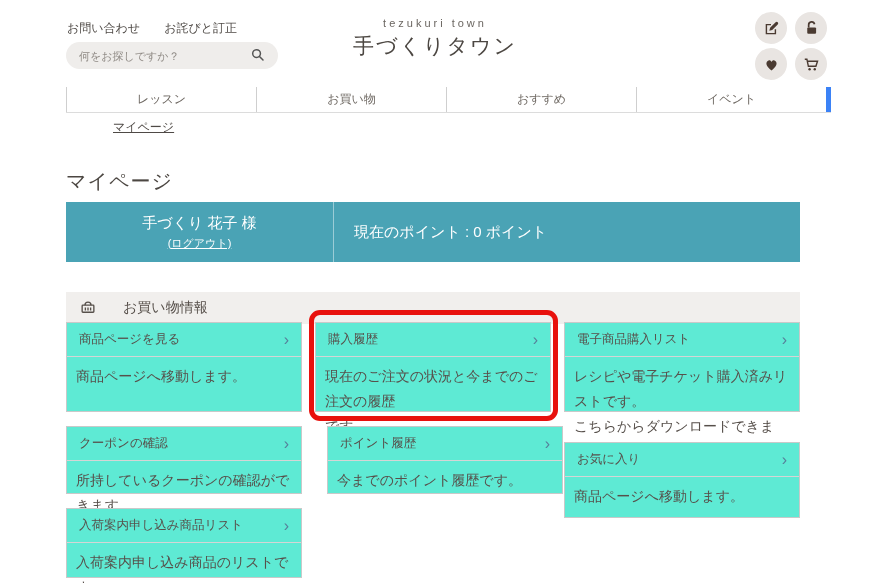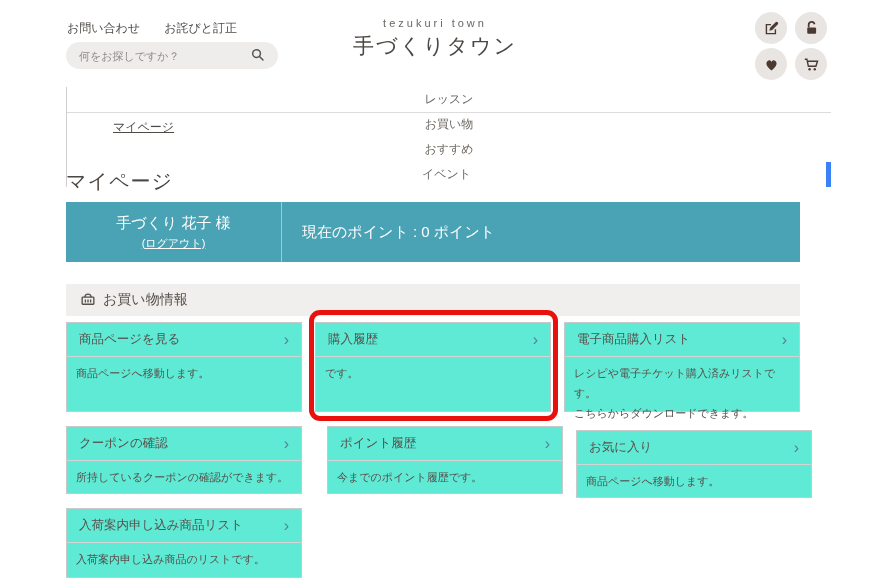--- a/index.html
+++ b/index.html
@@ -35,73 +35,73 @@
     background:#e9e5e2; border:none; cursor:pointer;
     display:flex; align-items:center; justify-content:center;
   }
   .ib-edit  { left:755px; top:12px; }
   .ib-lock  { left:795px; top:12px; }
   .ib-heart { left:755px; top:48px; }
   .ib-cart  { left:795px; top:48px; }
   .icon-btn svg { display:block; }
 
   
-  .nav { position:absolute; left:66px; top:87px; width:765px; height:26px; display:flex; border-bottom:1px solid #dcdcdc;flex-direction:column; }
+  .nav { position:absolute; left:66px; top:87px; width:765px; height:26px; display:flex; border-bottom:1px solid #dcdcdc; }
   .nav-item {
     flex:1; text-align:center; line-height:25px; font-size:12px; color:#6e6862;
     border-left:1px solid #cfcfcf; cursor:pointer;
   }
   .nav-item:last-child { border-right:5px solid #3b82f6; }
 
   .breadcrumb { position:absolute; left:113px; top:119px; font-size:12px; }
   .breadcrumb a { color:#4f4a46; text-decoration:underline; cursor:pointer; }
 
   
   .page-title { position:absolute; left:66px; top:168px; font-size:20px; font-weight:normal; color:#4c4742; letter-spacing:1px; }
 
   .banner {
     position:absolute; left:66px; top:202px; width:734px; height:60px;
     background:#4aa3b5; color:#fff; display:flex;
   }
   .banner-left {
-    width:216px; display:flex; flex-direction:column; align-items:center; justify-content:center;
+    width:268px; display:flex; flex-direction:column; align-items:center; justify-content:center;
     gap:3px; border-right:1px solid rgba(255,255,255,0.45);
   }
   .banner-name { font-size:15px; }
   .banner-logout { font-size:11px; color:#fff; text-decoration:underline; cursor:pointer; }
   .banner-right { flex:1; display:flex; align-items:center; padding-left:20px; font-size:15px; }
 
   
   .section-bar {
-    position:absolute; left:66px; top:284px; width:734px; height:32px;
-    background:#f1efed; display:flex; align-items:center; gap:6px;
+    position:absolute; left:66px; top:292px; width:734px; height:32px;
+    background:#f1efed; display:flex; align-items:center; gap:26px;
     padding-left:13px; font-size:14px; color:#57504b;
   }
 
   
   .grid { position:absolute; left:66px; top:322px; width:734px; height:250px; }
   .card {
     position:absolute; width:236px; background:#5eead4; border:1px solid #c9c9c9;
     display:flex; flex-direction:column; cursor:pointer;
   }
   .c1 { left:0;   top:0;   height:90px; }
   .c2 { left:249px; top:0; height:90px; }
   .c3 { left:498px; top:0; height:90px; }
   .c4 { left:0;   top:104px; height:68px; }
   .c5 { left:249px; top:104px; height:68px;margin-left:12px; }
-  .c6 { left:498px; top:108px; height:68px;margin-left:12px; }
+  .c6 { left:498px; top:120px; height:76px; }
   .c7 { left:0;   top:186px; height:70px; }
 
   .card-head {
     height:34px; flex:0 0 34px; display:flex; align-items:center;
     padding:0 12px; border-bottom:1px solid #d5d5d5; font-size:12.5px; color:#57504b;
   }
   .chev { margin-left:auto; font-size:16px; line-height:1; color:#56829b; }
   .chev::after { content:"›"; }
-  .card-body { flex:1; padding:7px 9px 0 9px; font-size:11px; line-height:1.8; color:#57504b; }
+  .card-body { flex:1; padding:7px 9px 0 9px; font-size:14px; line-height:1.8; color:#57504b; }
 
   .red-box {
     position:absolute; left:243px; top:-12px; width:249px; height:111px;
     border:5px solid #e8110d; border-radius:11px; pointer-events:none;
   }
 </style>
 </head>
 <body>
 
 <div class="page">
@@ -205,20 +205,21 @@
           <div></div>
       </div>
     </a>
 
     <a class="card c2">
       <div class="card-head">
         <span>購入履歴</span>
         <span class="chev"></span>
       </div>
       <div class="card-body">
+        <div>現在のご注文の状況と今までのご注文の履歴</div>
           <div>です。</div>
       </div>
     </a>
 
     <a class="card c3">
       <div class="card-head">
         <span>電子商品購入リスト</span>
         <span class="chev"></span>
       </div>
       <div class="card-body">

